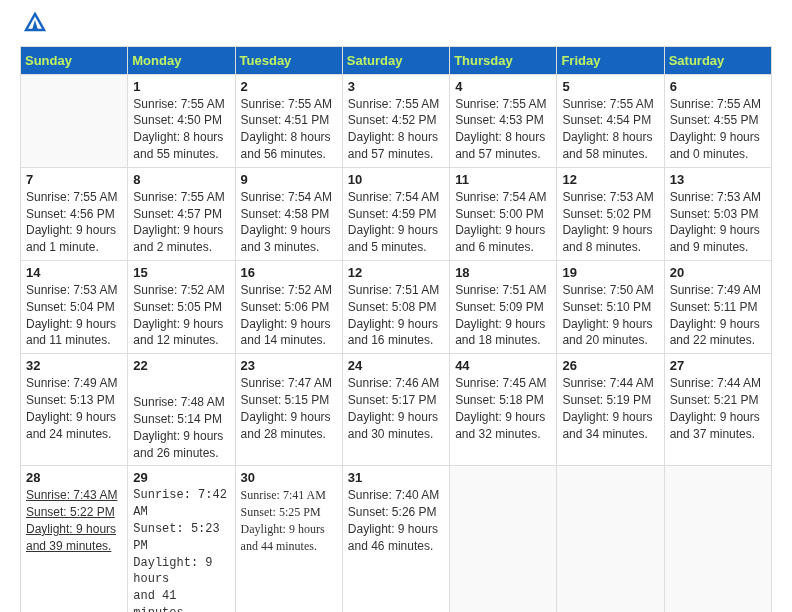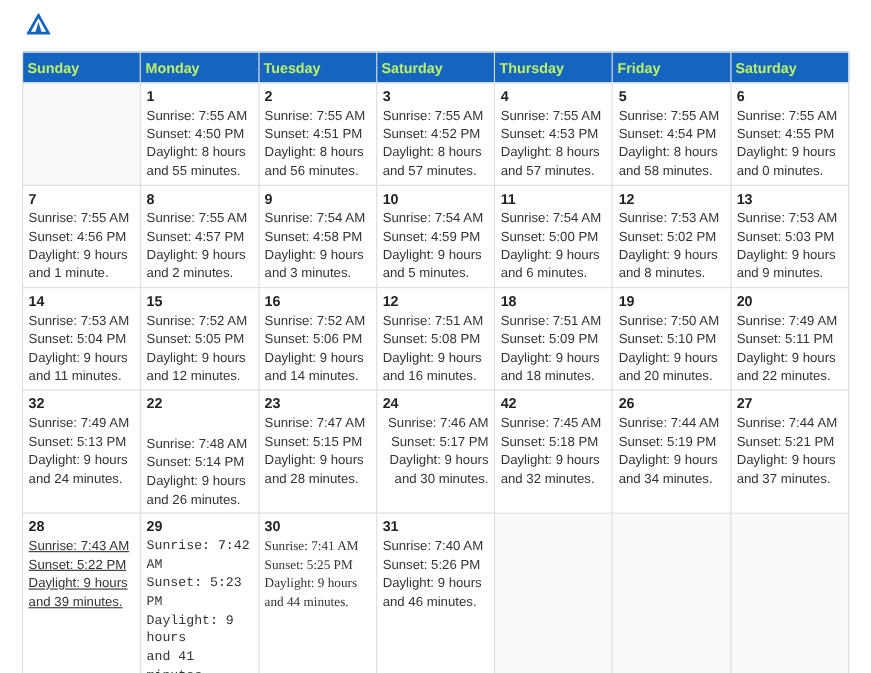--- a/index.html
+++ b/index.html
@@ -296,27 +296,27 @@
           </td>
           <td>
             <span class="day-number">23</span>
             <div class="day-info" style="white-space: pre-line;">Sunrise: 7:47 AM
 Sunset: 5:15 PM
 Daylight: 9 hours
 and 28 minutes.</div>
           </td>
           <td>
             <span class="day-number">24</span>
-            <div class="day-info" style="white-space: pre-line; text-align: right;">Sunrise: 7:46 AM
+            <div class="day-info" style="white-space: pre-line;">Sunrise: 7:46 AM
 Sunset: 5:17 PM
 Daylight: 9 hours
 and 30 minutes.</div>
           </td>
           <td>
-            <span class="day-number">42</span>
+            <span class="day-number">44</span>
             <div class="day-info" style="white-space: pre-line;">Sunrise: 7:45 AM
 Sunset: 5:18 PM
 Daylight: 9 hours
 and 32 minutes.</div>
           </td>
           <td>
             <span class="day-number">26</span>
             <div class="day-info" style="white-space: pre-line;">Sunrise: 7:44 AM
 Sunset: 5:19 PM
 Daylight: 9 hours

